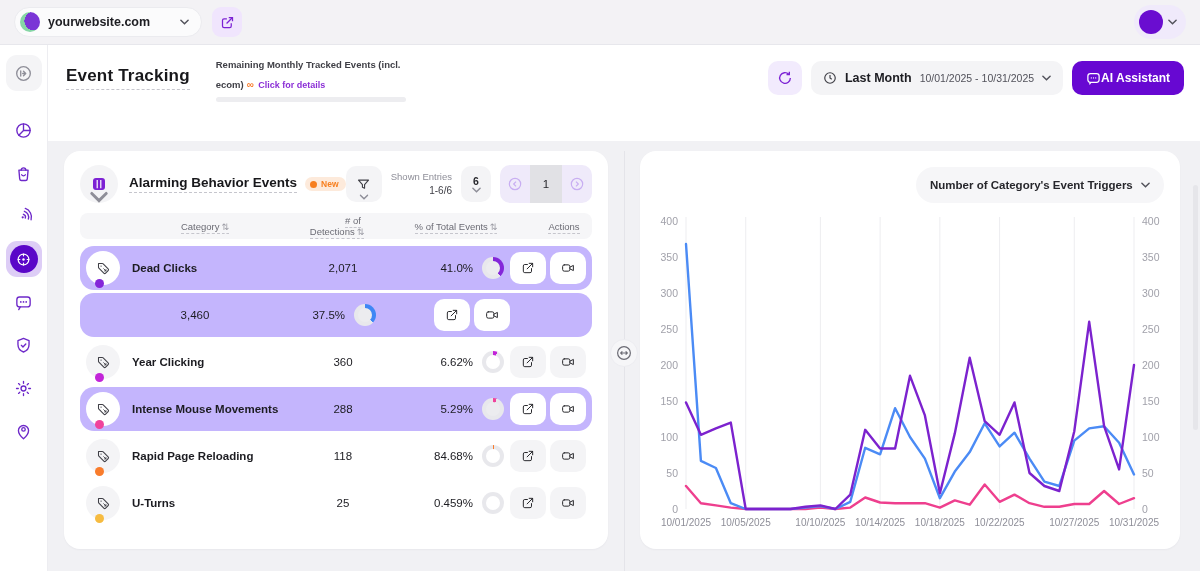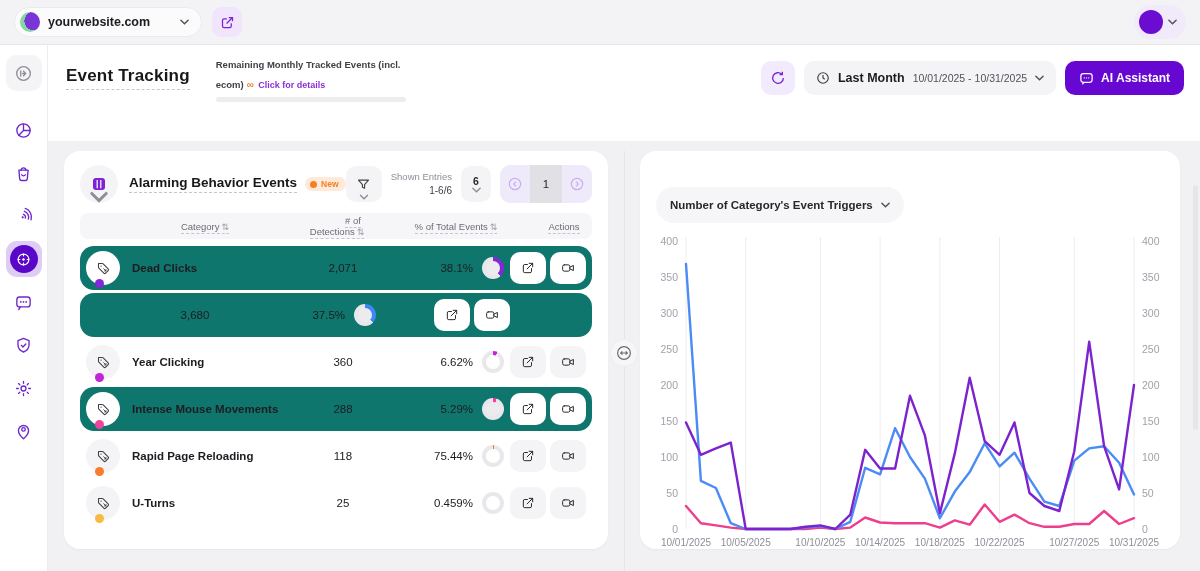--- a/index.html
+++ b/index.html
@@ -61,21 +61,21 @@
   .head-right { margin-left:auto; display:flex; align-items:flex-start; gap:9px; }
   .refresh-btn { width:34px; height:34px; border-radius:10px; background:#f2ebfd; color:#7c22d4;
     border:none; display:flex; align-items:center; justify-content:center; cursor:pointer; }
   .refresh-btn svg { width:16px; height:16px; }
   .date-pill { height:34px; display:flex; align-items:center; gap:8px; background:#f4f4f6;
     border-radius:10px; padding:0 12px; cursor:pointer; }
   .date-pill .clock { width:14px; height:14px; color:#3f3f46; }
   .period { font-size:12.5px; font-weight:bold; color:#1c1c21; }
   .daterange { font-size:10.5px; color:#52525b; }
   .ai-btn { height:34px; border:none; border-radius:10px; background:#6708d2; color:#fff;
-    display:flex; align-items:center; gap:7px; padding:0 14px; font-size:12px; font-weight:bold;
+    display:flex; align-items:center; padding:0 14px; font-size:12px; font-weight:bold;
     font-family:inherit; cursor:pointer; }
   .ai-btn svg { width:15px; height:15px; }
 
   
   .tabs { position:absolute; top:95px; left:18px; height:40px; display:flex; align-items:center; gap:38px; }
   .tab { display:flex; align-items:center; gap:7px; cursor:pointer; }
   .tab svg { width:15px; height:15px; color:#3f3f46; }
   .tab-label { font-size:11.5px; font-weight:bold; color:#27272c; }
   .tab.hl { border:3px solid #ee8b33; border-radius:4px; padding:6px 10px; margin:0 -10px; }
   .badge-new { display:inline-flex; align-items:center; gap:4px; background:#fdeadb;
@@ -121,21 +121,21 @@
   .pg-num { width:32px; height:38px; background:#e1e1e5; display:flex; align-items:center;
     justify-content:center; font-size:11.5px; color:#27272c; }
 
   
   .cols, .trow { display:grid; grid-template-columns:218px 78px 128px 1fr; align-items:center; }
   .cols { height:26px; background:#f6f6f8; border-radius:8px; margin-bottom:7px; }
   .col-h { font-size:9.5px; color:#6b6b74; text-align:center; }
   .col-h span { border-bottom:1px dashed #c6c6cd; padding-bottom:1px;margin-left:32px; }
   .col-h .sort { color:#9b9ba4; font-size:9px; margin-left:2px; }
   .trow { height:44px; border-radius:14px; margin-bottom:3px; padding:0 8px 0 6px; cursor:pointer; }
-  .trow.sel { background:#0f766e; }
+  .trow.sel { background:#c4b5fd; }
   .cat-cell { display:flex; align-items:center; gap:12px; }
   .cat-circle { width:34px; height:34px; border-radius:50%; position:relative;
     display:flex; align-items:center; justify-content:center; color:#3f3f46; }
   .trow.sel .cat-circle { background:#fff; }
   .trow:not(.sel) .cat-circle { background:#f4f4f6; }
   .cat-circle svg { width:15px; height:15px; }
   .dot { position:absolute; left:9px; bottom:-3px; width:9px; height:9px; border-radius:50%; }
   .cat-name { font-size:11.5px; font-weight:bold; color:#1c1c21; }
   .det-cell { font-size:11.5px; text-align:center; color:#1c1c21; }
   .pct-cell { display:flex; align-items:center; justify-content:flex-end; gap:9px; padding-right:6px; }
@@ -143,21 +143,21 @@
   .donut { width:22px; height:22px; border-radius:50%; position:relative; }
   .donut i { position:absolute; inset:4px; border-radius:50%; }
   .act-cell { display:flex; justify-content:flex-end; gap:4px; }
   .act-btn { width:36px; height:32px; border-radius:10px; border:none; display:flex; align-items:center;
     justify-content:center; color:#27272c; cursor:pointer; }
   .trow.sel .act-btn { background:#fff; }
   .trow:not(.sel) .act-btn { background:#f4f4f6; }
   .act-btn svg { width:14px; height:14px; }
 
   
-  .cpanel-head { display:flex; align-items:center; justify-content:space-between; margin-bottom:6px;margin-top:20px; }
+  .cpanel-head { display:flex; align-items:center; justify-content:flex-end; margin-bottom:6px; }
   .select-pill { width:248px; height:36px; background:#f6f6f8; border-radius:18px; display:flex;
     align-items:center; padding:0 14px; cursor:pointer; }
   .select-pill .sel-label { font-size:11.5px; font-weight:bold; color:#27272c; flex:1; }
   .granularity { height:32px; background:#f6f6f8; border-radius:16px; display:flex;
     align-items:center; padding:3px; }
   .gran-label { font-size:10.5px; color:#52525b; padding:0 8px 0 9px; }
   .gran-btn { height:26px; border:none; background:none; border-radius:13px; padding:0 13px;
     font-size:11px; font-weight:bold; color:#3f3f46; font-family:inherit; cursor:pointer; }
   .gran-btn.active { background:#fff; color:#8b2fd6; box-shadow:0 1px 2px rgba(0,0,0,.05); }
   .chart-wrap { margin-top:6px; }
@@ -432,21 +432,21 @@
                       <circle cx="8.1" cy="8.1" r="1.1" fill="currentColor" stroke="none"></circle>
                       <path d="M12.3 12.3l3.4 3.4M15.9 13.6v2.3h-2.3" stroke-width="1.4"></path>
                     </svg>
                   </span>
                   <span class="dot" style="background:#8426d9"></span>
                 </span>
                 <span class="cat-name">Dead Clicks</span>
               </div>
               <div class="det-cell">2,071</div>
               <div class="pct-cell">
-                <span class="pct-val">38.1%</span>
+                <span class="pct-val">41.0%</span>
                 <span class="donut" style="background:conic-gradient(#8426d9 38.1%, #e8e8ec 0)">
                   <i style="background:#ececef"></i>
                 </span>
               </div>
               <div class="act-cell">
                 <button class="act-btn">
                   <span style="display:flex">
                     <svg viewBox="0 0 24 24" fill="none" stroke="currentColor" stroke-width="1.7" stroke-linecap="round" stroke-linejoin="round">
                       <path d="M18 13v4.5A2.5 2.5 0 0 1 15.5 20h-9A2.5 2.5 0 0 1 4 17.5v-9A2.5 2.5 0 0 1 6.5 6H11"></path>
                       <path d="M14 4h6v6"></path>
@@ -458,21 +458,21 @@
                   <span style="display:flex">
                     <svg viewBox="0 0 24 24" fill="none" stroke="currentColor" stroke-width="1.7" stroke-linecap="round" stroke-linejoin="round">
                       <rect x="2.8" y="6.6" width="12.4" height="10.8" rx="2.8"></rect>
                       <path d="M15.2 10.6l6-3v8.8l-6-3"></path>
                     </svg>
                   </span>
                 </button>
               </div>
             </div>
             <div class="trow sel">
-              <div class="det-cell">3,680</div>
+              <div class="det-cell">3,460</div>
               <div class="pct-cell">
                 <span class="pct-val">37.5%</span>
                 <span class="donut" style="background:conic-gradient(#3f87f5 37.5%, #e8e8ec 0)">
                   <i style="background:#ececef"></i>
                 </span>
               </div>
               <div class="act-cell">
                 <button class="act-btn">
                   <span style="display:flex">
                     <svg viewBox="0 0 24 24" fill="none" stroke="currentColor" stroke-width="1.7" stroke-linecap="round" stroke-linejoin="round">
@@ -583,21 +583,21 @@
                       <circle cx="8.1" cy="8.1" r="1.1" fill="currentColor" stroke="none"></circle>
                       <path d="M12.3 12.3l3.4 3.4M15.9 13.6v2.3h-2.3" stroke-width="1.4"></path>
                     </svg>
                   </span>
                   <span class="dot" style="background:#f97c2c"></span>
                 </span>
                 <span class="cat-name">Rapid Page Reloading</span>
               </div>
               <div class="det-cell">118</div>
               <div class="pct-cell">
-                <span class="pct-val">75.44%</span>
+                <span class="pct-val">84.68%</span>
                 <span class="donut" style="background:conic-gradient(#f97c2c 2.17%, #e8e8ec 0)">
                   <i style="background:#ffffff"></i>
                 </span>
               </div>
               <div class="act-cell">
                 <button class="act-btn">
                   <span style="display:flex">
                     <svg viewBox="0 0 24 24" fill="none" stroke="currentColor" stroke-width="1.7" stroke-linecap="round" stroke-linejoin="round">
                       <path d="M18 13v4.5A2.5 2.5 0 0 1 15.5 20h-9A2.5 2.5 0 0 1 4 17.5v-9A2.5 2.5 0 0 1 6.5 6H11"></path>
                       <path d="M14 4h6v6"></path>

